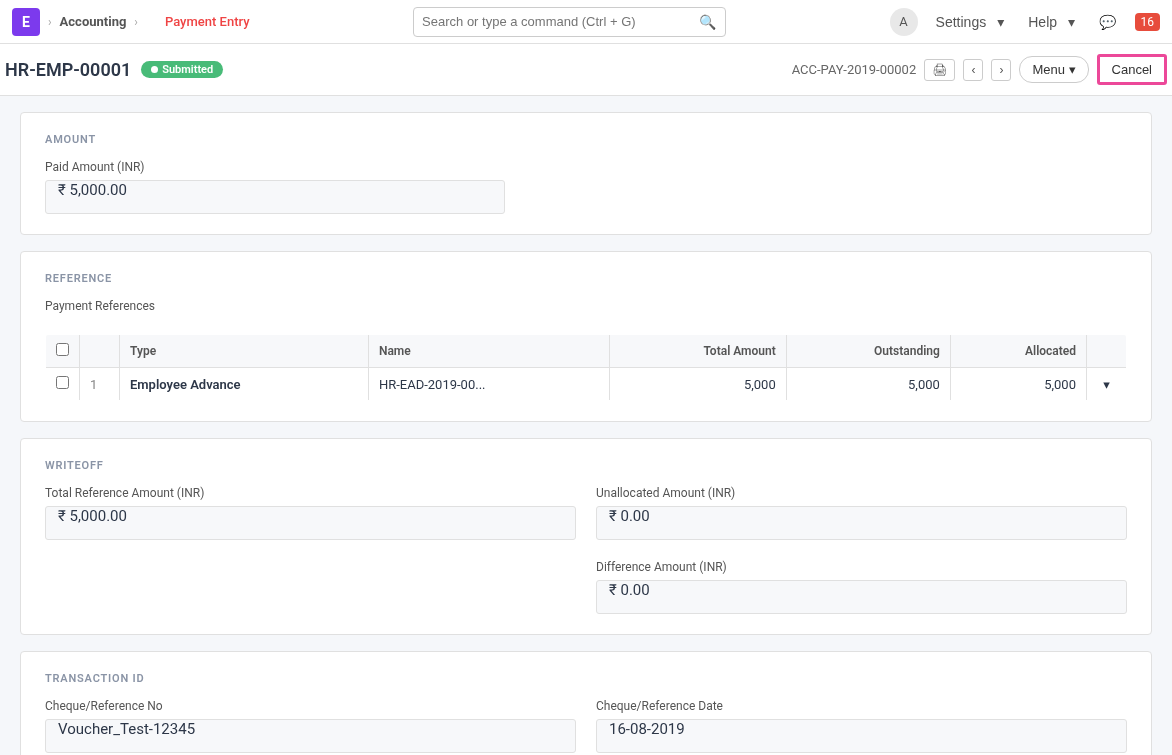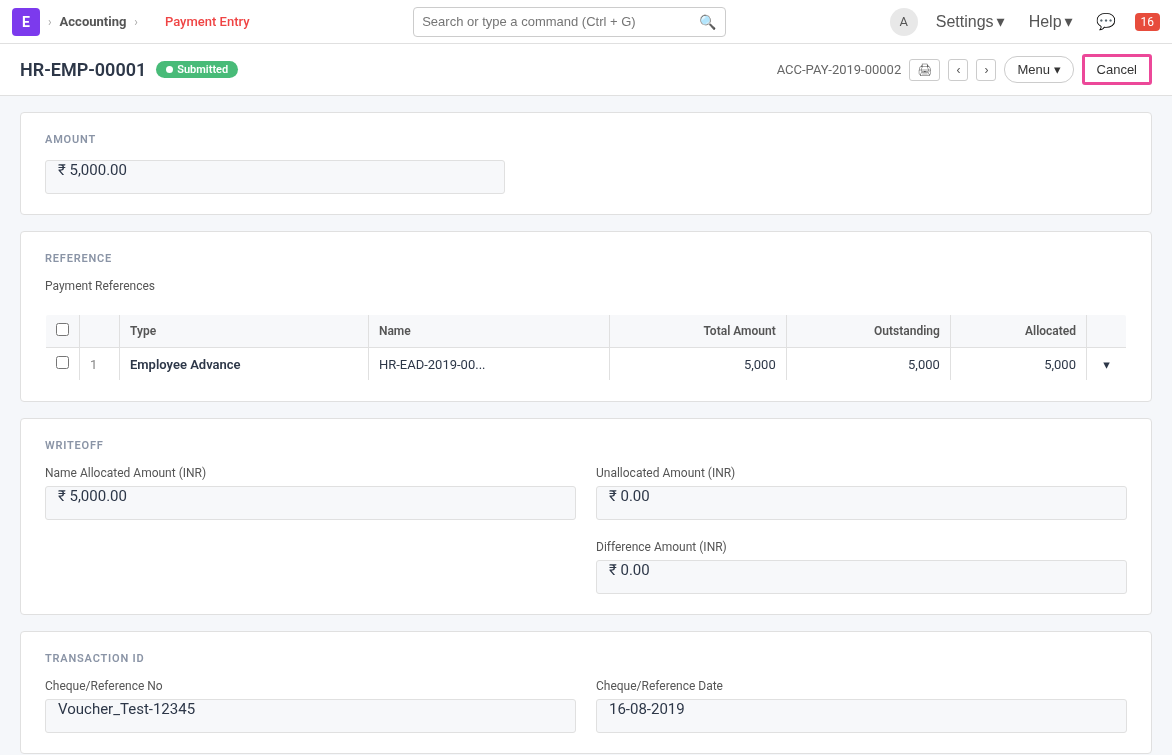--- a/index.html
+++ b/index.html
@@ -22,35 +22,35 @@
     .navbar-search {
       display: flex; align-items: center; border: 1px solid #ccc; border-radius: 4px;
       background: #fff; padding: 0 8px; height: 30px; width: 313px;
     }
     .navbar-search input {
       border: none; outline: none; font-size: 13px; color: #555; width: 100%; background: transparent;
     }
     .navbar-search-icon { color: #888; font-size: 14px; }
     .navbar-right { display: flex; align-items: center; gap: 12px; }
     .navbar-btn {
-      background: none; border: none; cursor: pointer; color: #555; font-size: 16px;
-      display: flex; align-items: center; gap: 3px; padding: 4px 6px; border-radius: 3px;
+      background: none; border: none; cursor: pointer; color: #555; font-size: 14px;
+      display: flex; align-items: center; gap: 11px; padding: 4px 6px; border-radius: 3px;
     }
     .navbar-avatar {
       width: 28px; height: 28px; background: #e8e8e8; border-radius: 50%;
       display: flex; align-items: center; justify-content: center; color: #555; font-size: 13px;
     }
     .notification-badge {
       background: #e74c3c; color: #fff; border-radius: 4px; padding: 2px 6px; font-size: 12px; font-weight: normal;
     }
 
     
     .doc-header {
       background: #fff; border-bottom: 1px solid #e0e0e0;
-      padding: 0 20px; height: 52px; display: flex; align-items: center; justify-content: space-between;
+      padding: 0 5px; height: 52px; display: flex; align-items: center; justify-content: space-between;
     }
     .doc-title-wrap { display: flex; align-items: center; gap: 10px; }
     .doc-title { font-size: 18px; font-weight: 600; color: #2d3748; }
     .status-badge {
       background: #48bb78; color: #fff; border-radius: 12px; padding: 2px 10px;
       font-size: 11px; font-weight: 600; display: flex; align-items: center; gap: 4px;
     }
     .status-dot { width: 7px; height: 7px; background: #fff; border-radius: 50%; }
     .doc-actions { display: flex; align-items: center; gap: 8px; }
     .doc-id { color: #666; font-size: 13px; }
@@ -160,20 +160,21 @@
     </button>
     <button class="btn-cancel">Cancel</button>
   </div>
 </div>
 
 <div class="main-content">
 
   <div class="section-card">
     <div class="section-label">AMOUNT</div>
     <div style="max-width: 460px;">
+      <div class="field-label">Paid Amount (INR)</div>
       <div class="field-value">₹ 5,000.00</div>
     </div>
   </div>
 
   <div class="section-card">
     <div class="section-label">REFERENCE</div>
     <div class="field-label">Payment References</div>
     <br>
     <table class="ref-table">
       <thead>
@@ -208,21 +209,21 @@
           <td class="dropdown-cell">▾</td>
         </tr>
       </tbody>
     </table>
   </div>
 
   <div class="section-card">
     <div class="section-label">WRITEOFF</div>
     <div class="two-col">
       <div>
-        <div class="field-label">Name Allocated Amount (INR)</div>
+        <div class="field-label">Total Reference Amount (INR)</div>
         <div class="field-value">₹ 5,000.00</div>
       </div>
       <div>
         <div class="field-label">Unallocated Amount (INR)</div>
         <div class="field-value">₹ 0.00</div>
       </div>
       <div></div>
       <div>
         <div class="field-label">Difference Amount (INR)</div>
         <div class="field-value">₹ 0.00</div>

